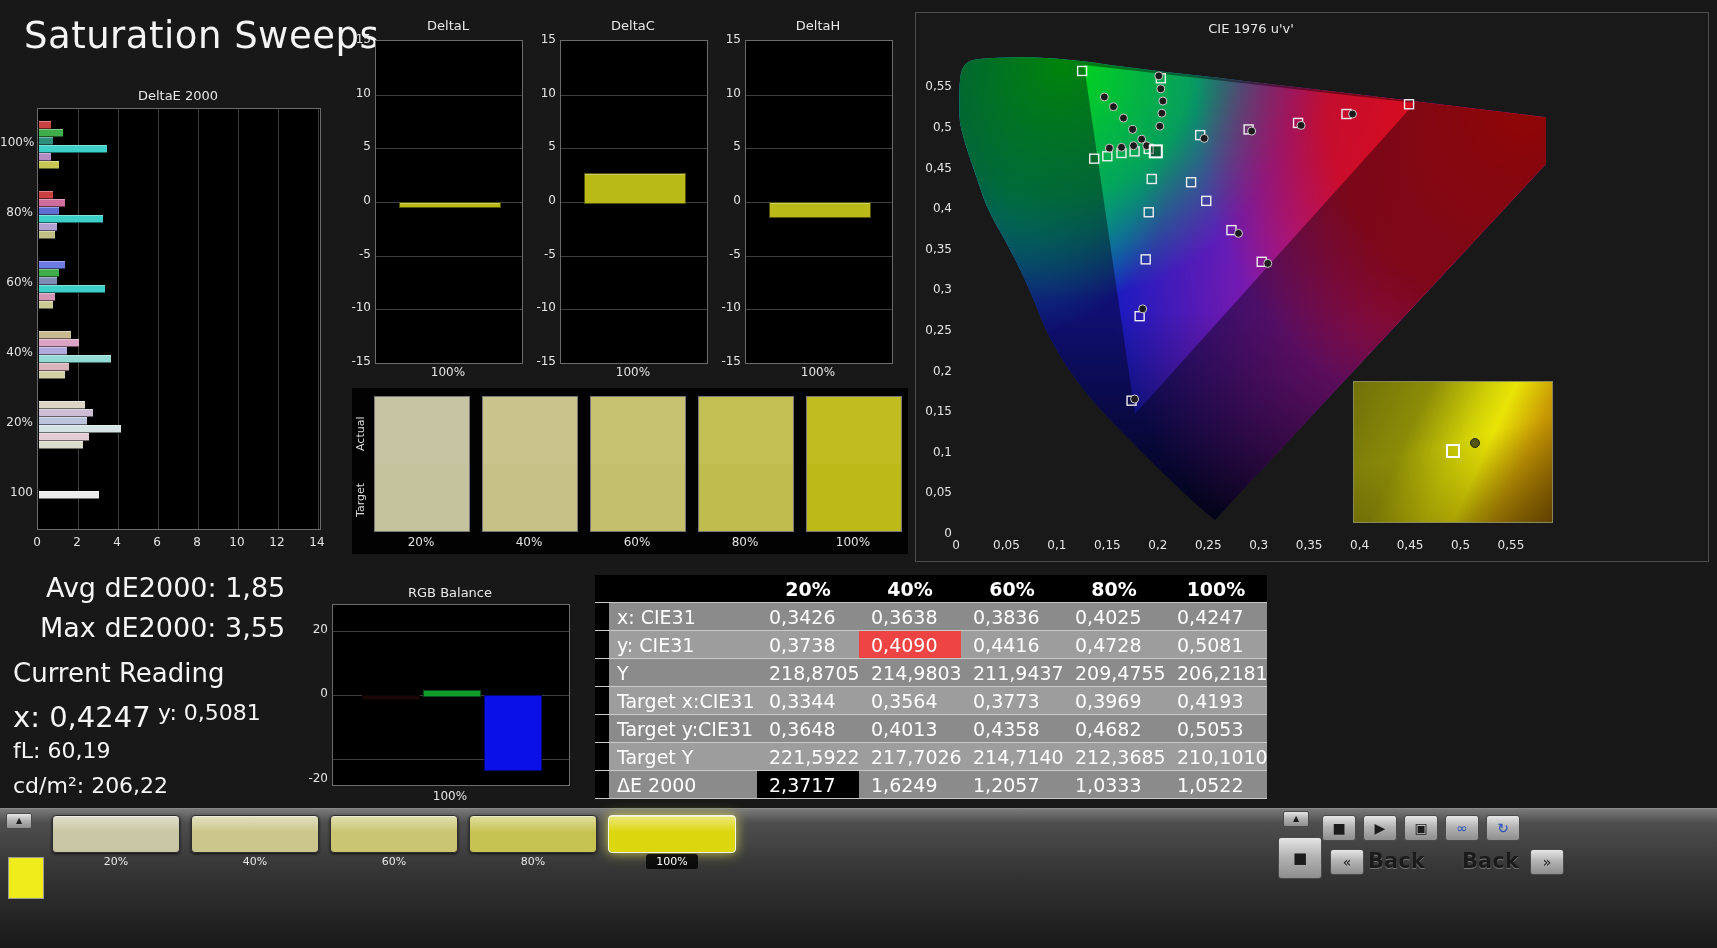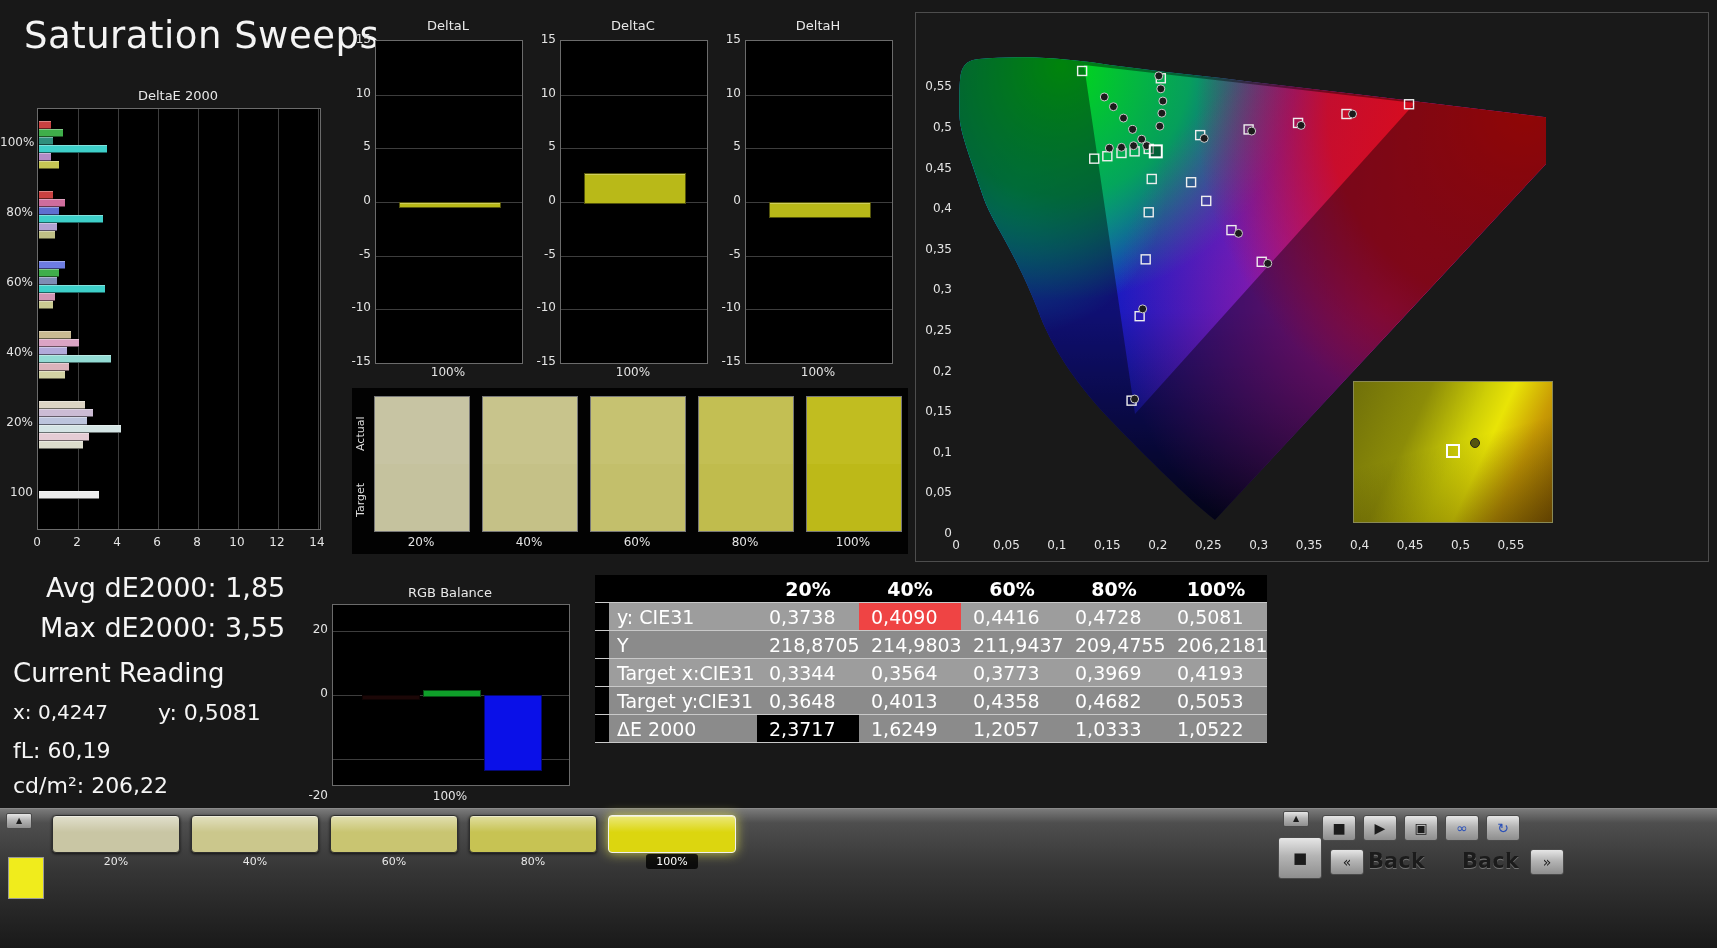--- a/index.html
+++ b/index.html
@@ -111,20 +111,21 @@
       <div style="position: absolute; left: 0px; top: 53.6667px; width: 100%; height: 1px; background: rgb(61, 61, 61);"></div>
       <div style="position: absolute; left: 0px; top: 107.333px; width: 100%; height: 1px; background: rgb(61, 61, 61);"></div>
       <div style="position: absolute; left: 0px; top: 161px; width: 100%; height: 1px; background: rgb(61, 61, 61);"></div>
       <div style="position: absolute; left: 0px; top: 214.667px; width: 100%; height: 1px; background: rgb(61, 61, 61);"></div>
       <div style="position: absolute; left: 0px; top: 268.333px; width: 100%; height: 1px; background: rgb(61, 61, 61);"></div>
       <div style="position: absolute; left: 23px; width: 100px; top: 161px; height: 13.9533px; background: rgb(185, 185, 24); border: 1px solid rgba(0, 0, 0, 0.55); box-shadow: rgba(255, 255, 255, 0.3) 0px 1px 0px inset;"></div>
     </div>
   <div class="axis-label" style="left:745px;top:364px;width:146px;text-align:center;">100%</div>
 
   <div class="cie-panel" id="cie-panel">
+    <div class="chart-title" style="left:40px;top:8px;width:590px;">CIE 1976 u'v'</div>
     <svg id="cie-svg" width="590" height="492" viewBox="0 0 590 492">
       <defs>
         <clipPath id="locusClip">
           <path d="M259 479 C236 462 176 402 145 369 C112 332 93 299 83 272 C58 208 36 181 28 158 C13 113 4 91 3.5 75 C3 52 3.7 40 4.6 34 C6.5 23 13 18.5 23 18 C40 16.5 60 16 80 16.5 C105 17.5 130 20 154 24 C192 29 228 33 265 37 C312 43 360 48 407 54 L629 81 Z"></path>
         </clipPath>
         <linearGradient id="gBase" x1="0" y1="0" x2="0" y2="492" gradientUnits="userSpaceOnUse">
           <stop offset="0" stop-color="#2b2bd8"></stop>
             <stop offset="0.55" stop-color="#1a1abf"></stop>
             <stop offset="1" stop-color="#05051e"></stop>
         </linearGradient>
@@ -260,21 +261,21 @@
           <div style="position: absolute; left: 0px; top: 0px; width: 100%; height: 50%; background: rgb(193, 189, 32);"></div>
           <div style="position: absolute; left: 0px; bottom: 0px; width: 100%; height: 50%; background: rgb(189, 185, 24);"></div>
         </div>
         <div class="axis-label" style="left: 454px; top: 146px; width: 94px; text-align: center;">100%</div>
       </div>
   </div>
 
   <div class="stat" style="left:46px;top:572px;font-size:27px;">Avg dE2000: 1,85</div>
   <div class="stat" style="left:40px;top:612px;font-size:27px;">Max dE2000: 3,55</div>
   <div class="stat" style="left:13px;top:658px;font-size:26px;">Current Reading</div>
-  <div class="stat" style="left:13px;top:700px;font-size:20px;">x: 0,4247</div>
+  <div class="stat" style="left:13px;top:700px;font-size:29px;">x: 0,4247</div>
   <div class="stat" style="left:158px;top:700px;font-size:22px;">y: 0,5081</div>
   <div class="stat" style="left:13px;top:738px;font-size:22px;">fL: 60,19</div>
   <div class="stat" style="left:13px;top:773px;font-size:22px;">cd/m²: 206,22</div>
 
   <div class="chart-title" style="left:332px;top:585px;width:236px;">RGB Balance</div>
   <div id="rgb-plot" class="plot" style="left:332px;top:604px;width:236px;height:180px;">
       <div style="position: absolute; left: 0px; top: 25.7143px; width: 100%; height: 1px; background: rgb(61, 61, 61);"></div>
       <div style="position: absolute; left: 0px; top: 90px; width: 100%; height: 1px; background: rgb(61, 61, 61);"></div>
       <div style="position: absolute; left: 0px; top: 154.286px; width: 100%; height: 1px; background: rgb(61, 61, 61);"></div>
       <div style="position: absolute; left: 29px; width: 56px; top: 90px; height: 2.57143px; background: rgb(28, 7, 7); border: 1px solid rgba(0, 0, 0, 0.5);"></div>
@@ -288,20 +289,29 @@
         <div class="t-cell" style="width: 14px; background: rgb(0, 0, 0); text-align: left; padding-left: 0px; font-weight: normal;"></div>
         <div class="t-cell" style="width: 148px; background: rgb(0, 0, 0); text-align: left; padding-left: 0px; font-weight: normal;"></div>
         <div class="t-cell" style="width: 102px; background: rgb(0, 0, 0); text-align: center; padding-left: 0px; font-weight: bold;">20%</div>
         <div class="t-cell" style="width: 102px; background: rgb(0, 0, 0); text-align: center; padding-left: 0px; font-weight: bold;">40%</div>
         <div class="t-cell" style="width: 102px; background: rgb(0, 0, 0); text-align: center; padding-left: 0px; font-weight: bold;">60%</div>
         <div class="t-cell" style="width: 102px; background: rgb(0, 0, 0); text-align: center; padding-left: 0px; font-weight: bold;">80%</div>
         <div class="t-cell" style="width: 102px; background: rgb(0, 0, 0); text-align: center; padding-left: 0px; font-weight: bold;">100%</div>
       </div>
       <div class="t-row">
         <div class="t-cell" style="width: 14px; background: rgb(0, 0, 0); text-align: left; padding-left: 0px; font-weight: normal;"></div>
+        <div class="t-cell" style="width: 148px; background: rgb(139, 139, 139); text-align: left; padding-left: 8px; font-weight: normal;">x: CIE31</div>
+        <div class="t-cell" style="width: 102px; background: rgb(139, 139, 139); text-align: left; padding-left: 12px; font-weight: normal;">0,3426</div>
+        <div class="t-cell" style="width: 102px; background: rgb(139, 139, 139); text-align: left; padding-left: 12px; font-weight: normal;">0,3638</div>
+        <div class="t-cell" style="width: 102px; background: rgb(139, 139, 139); text-align: left; padding-left: 12px; font-weight: normal;">0,3836</div>
+        <div class="t-cell" style="width: 102px; background: rgb(139, 139, 139); text-align: left; padding-left: 12px; font-weight: normal;">0,4025</div>
+        <div class="t-cell" style="width: 102px; background: rgb(139, 139, 139); text-align: left; padding-left: 12px; font-weight: normal;">0,4247</div>
+      </div>
+      <div class="t-row">
+        <div class="t-cell" style="width: 14px; background: rgb(0, 0, 0); text-align: left; padding-left: 0px; font-weight: normal;"></div>
         <div class="t-cell" style="width: 148px; background: rgb(157, 157, 157); text-align: left; padding-left: 8px; font-weight: normal;">y: CIE31</div>
         <div class="t-cell" style="width: 102px; background: rgb(157, 157, 157); text-align: left; padding-left: 12px; font-weight: normal;">0,3738</div>
         <div class="t-cell" style="width: 102px; background: #ef4444; text-align: left; padding-left: 12px; font-weight: normal;">0,4090</div>
         <div class="t-cell" style="width: 102px; background: rgb(157, 157, 157); text-align: left; padding-left: 12px; font-weight: normal;">0,4416</div>
         <div class="t-cell" style="width: 102px; background: rgb(157, 157, 157); text-align: left; padding-left: 12px; font-weight: normal;">0,4728</div>
         <div class="t-cell" style="width: 102px; background: rgb(157, 157, 157); text-align: left; padding-left: 12px; font-weight: normal;">0,5081</div>
       </div>
       <div class="t-row">
         <div class="t-cell" style="width: 14px; background: rgb(0, 0, 0); text-align: left; padding-left: 0px; font-weight: normal;"></div>
         <div class="t-cell" style="width: 148px; background: rgb(139, 139, 139); text-align: left; padding-left: 8px; font-weight: normal;">Y</div>
@@ -321,20 +331,29 @@
         <div class="t-cell" style="width: 102px; background: rgb(157, 157, 157); text-align: left; padding-left: 12px; font-weight: normal;">0,4193</div>
       </div>
       <div class="t-row">
         <div class="t-cell" style="width: 14px; background: rgb(0, 0, 0); text-align: left; padding-left: 0px; font-weight: normal;"></div>
         <div class="t-cell" style="width: 148px; background: rgb(139, 139, 139); text-align: left; padding-left: 8px; font-weight: normal;">Target y:CIE31</div>
         <div class="t-cell" style="width: 102px; background: rgb(139, 139, 139); text-align: left; padding-left: 12px; font-weight: normal;">0,3648</div>
         <div class="t-cell" style="width: 102px; background: rgb(139, 139, 139); text-align: left; padding-left: 12px; font-weight: normal;">0,4013</div>
         <div class="t-cell" style="width: 102px; background: rgb(139, 139, 139); text-align: left; padding-left: 12px; font-weight: normal;">0,4358</div>
         <div class="t-cell" style="width: 102px; background: rgb(139, 139, 139); text-align: left; padding-left: 12px; font-weight: normal;">0,4682</div>
         <div class="t-cell" style="width: 102px; background: rgb(139, 139, 139); text-align: left; padding-left: 12px; font-weight: normal;">0,5053</div>
+      </div>
+      <div class="t-row">
+        <div class="t-cell" style="width: 14px; background: rgb(0, 0, 0); text-align: left; padding-left: 0px; font-weight: normal;"></div>
+        <div class="t-cell" style="width: 148px; background: rgb(157, 157, 157); text-align: left; padding-left: 8px; font-weight: normal;">Target Y</div>
+        <div class="t-cell" style="width: 102px; background: rgb(157, 157, 157); text-align: left; padding-left: 12px; font-weight: normal;">221,5922</div>
+        <div class="t-cell" style="width: 102px; background: rgb(157, 157, 157); text-align: left; padding-left: 12px; font-weight: normal;">217,7026</div>
+        <div class="t-cell" style="width: 102px; background: rgb(157, 157, 157); text-align: left; padding-left: 12px; font-weight: normal;">214,7140</div>
+        <div class="t-cell" style="width: 102px; background: rgb(157, 157, 157); text-align: left; padding-left: 12px; font-weight: normal;">212,3685</div>
+        <div class="t-cell" style="width: 102px; background: rgb(157, 157, 157); text-align: left; padding-left: 12px; font-weight: normal;">210,1010</div>
       </div>
       <div class="t-row">
         <div class="t-cell" style="width: 14px; background: rgb(0, 0, 0); text-align: left; padding-left: 0px; font-weight: normal;"></div>
         <div class="t-cell" style="width: 148px; background: rgb(139, 139, 139); text-align: left; padding-left: 8px; font-weight: normal;">ΔE 2000</div>
         <div class="t-cell" style="width: 102px; background: #000000; text-align: left; padding-left: 12px; font-weight: normal;">2,3717</div>
         <div class="t-cell" style="width: 102px; background: rgb(139, 139, 139); text-align: left; padding-left: 12px; font-weight: normal;">1,6249</div>
         <div class="t-cell" style="width: 102px; background: rgb(139, 139, 139); text-align: left; padding-left: 12px; font-weight: normal;">1,2057</div>
         <div class="t-cell" style="width: 102px; background: rgb(139, 139, 139); text-align: left; padding-left: 12px; font-weight: normal;">1,0333</div>
         <div class="t-cell" style="width: 102px; background: rgb(139, 139, 139); text-align: left; padding-left: 12px; font-weight: normal;">1,0522</div>
       </div>
@@ -396,14 +415,14 @@
     <div class="axis-label" style="left: 526px; top: 353px; width: 30px; text-align: right;">-15</div>
     <div class="axis-label" style="left: 711px; top: 31px; width: 30px; text-align: right;">15</div>
     <div class="axis-label" style="left: 711px; top: 84.6667px; width: 30px; text-align: right;">10</div>
     <div class="axis-label" style="left: 711px; top: 138.333px; width: 30px; text-align: right;">5</div>
     <div class="axis-label" style="left: 711px; top: 192px; width: 30px; text-align: right;">0</div>
     <div class="axis-label" style="left: 711px; top: 245.667px; width: 30px; text-align: right;">-5</div>
     <div class="axis-label" style="left: 711px; top: 299.333px; width: 30px; text-align: right;">-10</div>
     <div class="axis-label" style="left: 711px; top: 353px; width: 30px; text-align: right;">-15</div>
     <div class="axis-label" style="left: 296px; top: 620.714px; width: 32px; text-align: right;">20</div>
     <div class="axis-label" style="left: 296px; top: 685px; width: 32px; text-align: right;">0</div>
-    <div class="axis-label" style="left: 296px; top: 787px; width: 32px; text-align: right;">-20</div>
+    <div class="axis-label" style="left: 296px; top: 770px; width: 32px; text-align: right;">-20</div>
   </div>
 
 </body></html>

